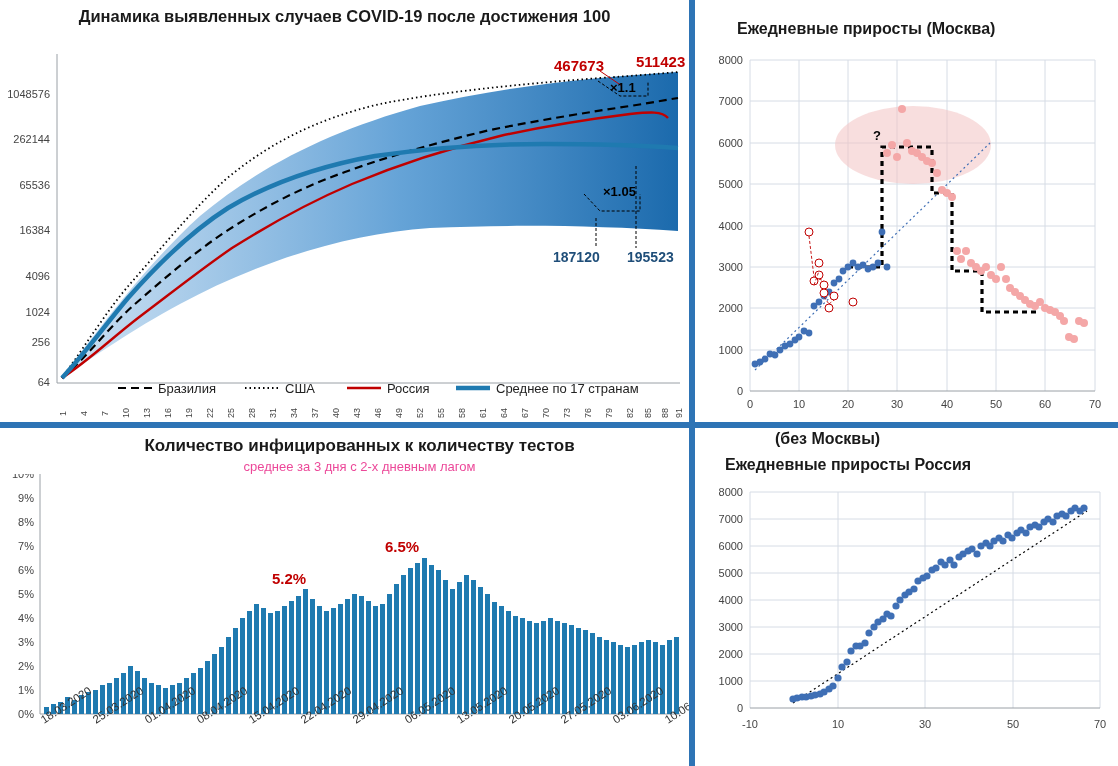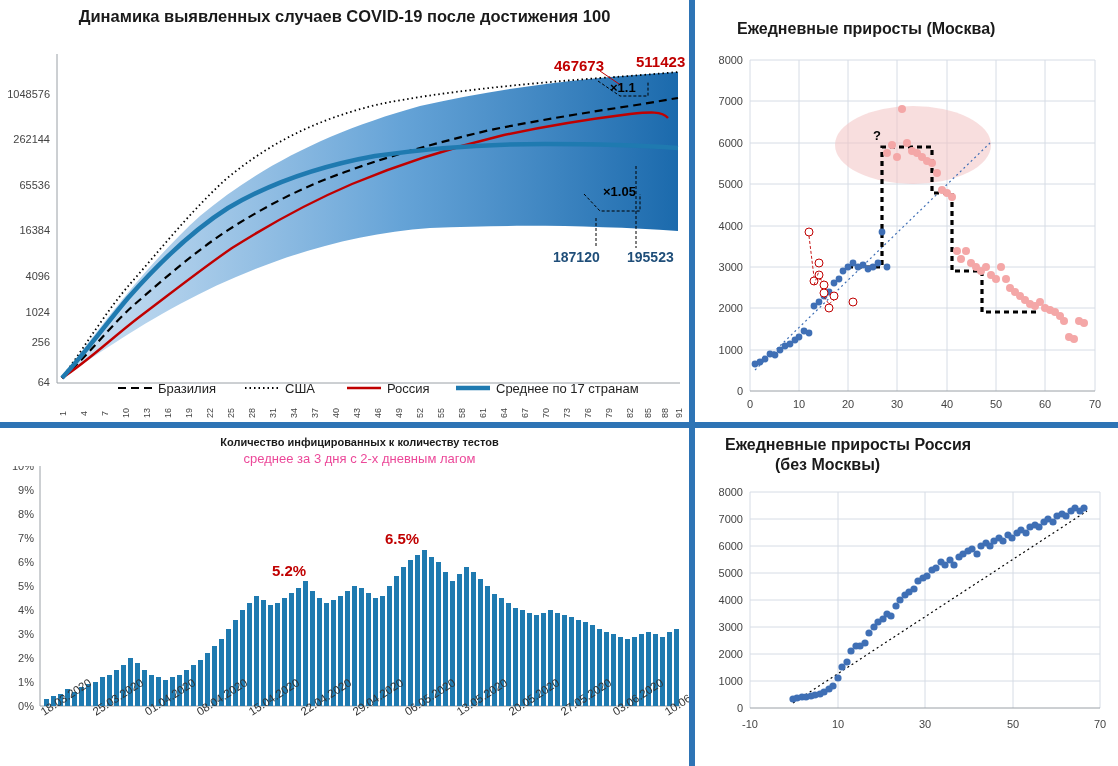--- a/index.html
+++ b/index.html
@@ -274,21 +274,21 @@
         <path d="M114,196 L119,237"></path>
           <path d="M119,245 L124,231"></path>
           <path d="M124,239 L129,241"></path>
         <path d="M129,257 L134,264"></path>
           <path d="M134,264 L139,260"></path>
       </g>
     </svg>
   </div>
 
   <div class="panel" style="left:0;top:428px;width:689px;height:338px;">
-    <div class="title" style="font-size:11px;padding-top:8px;padding-left:30px;">Количество инфицированных к количеству тестов</div>
+    <div class="title" style="font-size:17px;padding-top:8px;padding-left:30px;">Количество инфицированных к количеству тестов</div>
     <div style="text-align:center;font-size:13px;color:#ec4899;padding-left:30px;margin-top:3px;">среднее за 3 дня с 2-х дневным лагом</div>
     <svg width="689" height="290" viewBox="0 0 689 290">
 
       <g class="ticky" text-anchor="end" font-size="11">
         <text x="34" y="-10"></text>
       </g>
       <g class="ticky" text-anchor="end" font-size="11">
         <text x="34" y="-0">  </text>
       </g>
       <g class="ticky" text-anchor="end" font-size="11">
@@ -416,22 +416,22 @@
         <text transform="translate(460,250) rotate(-33)">13.05.2020</text>
         <text transform="translate(512,250) rotate(-33)">20.05.2020</text>
         <text transform="translate(564,250) rotate(-33)">27.05.2020</text>
         <text transform="translate(616,250) rotate(-33)">03.06.2020</text>
         <text transform="translate(668,250) rotate(-33)">10.06.2020</text>
       </g>
     </svg>
   </div>
 
   <div class="panel" style="left:695px;top:428px;width:423px;height:338px;">
+    <div class="title" style="font-size:16px;text-align:left;padding-left:80px;margin-top:2px;">(без Москвы)</div>
     <div class="title" style="font-size:16px;padding-top:8px;text-align:left;padding-left:30px;">Ежедневные приросты Россия</div>
-    <div class="title" style="font-size:16px;text-align:left;padding-left:80px;margin-top:2px;">(без Москвы)</div>
     <svg width="423" height="280" viewBox="0 0 423 280" style="margin-top:4px;">
       <g stroke="#d6dce5" stroke-width="1">
         <line x1="55" y1="14" x2="405" y2="14"></line>
         <line x1="55" y1="41" x2="405" y2="41"></line>
         <line x1="55" y1="68" x2="405" y2="68"></line>
         <line x1="55" y1="95" x2="405" y2="95"></line>
         <line x1="55" y1="122" x2="405" y2="122"></line>
         <line x1="55" y1="149" x2="405" y2="149"></line>
         <line x1="55" y1="176" x2="405" y2="176"></line>
         <line x1="55" y1="203" x2="405" y2="203"></line>

